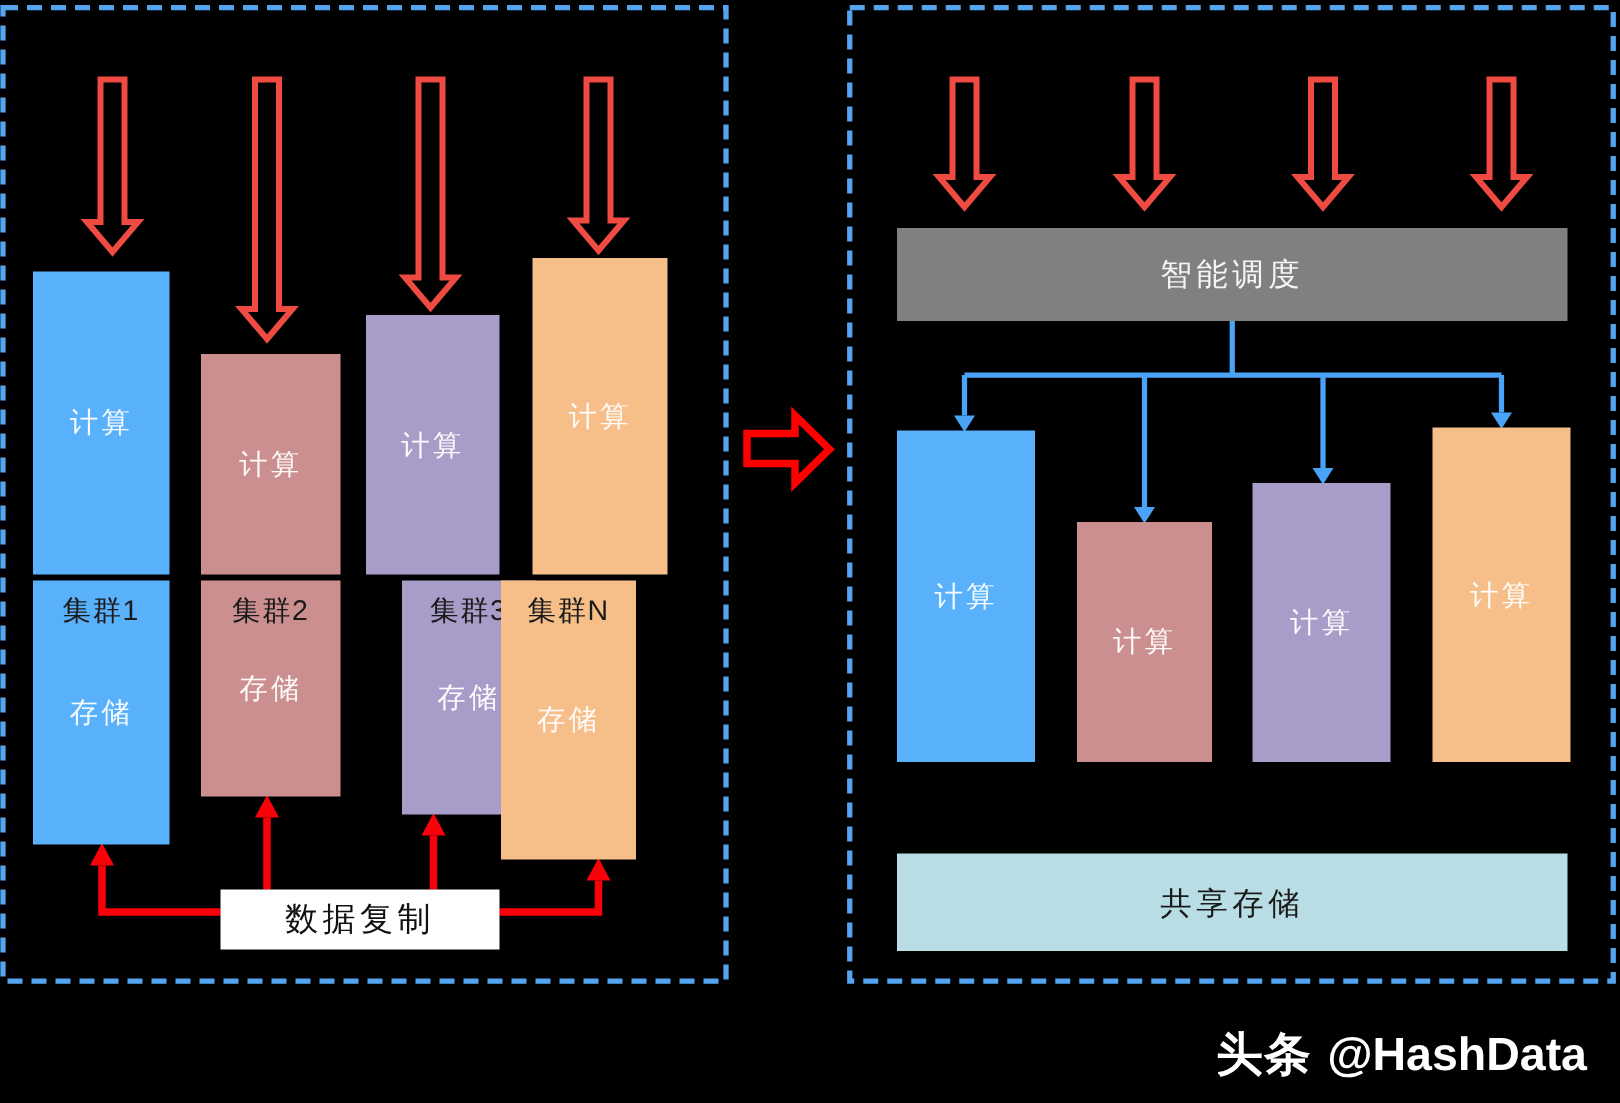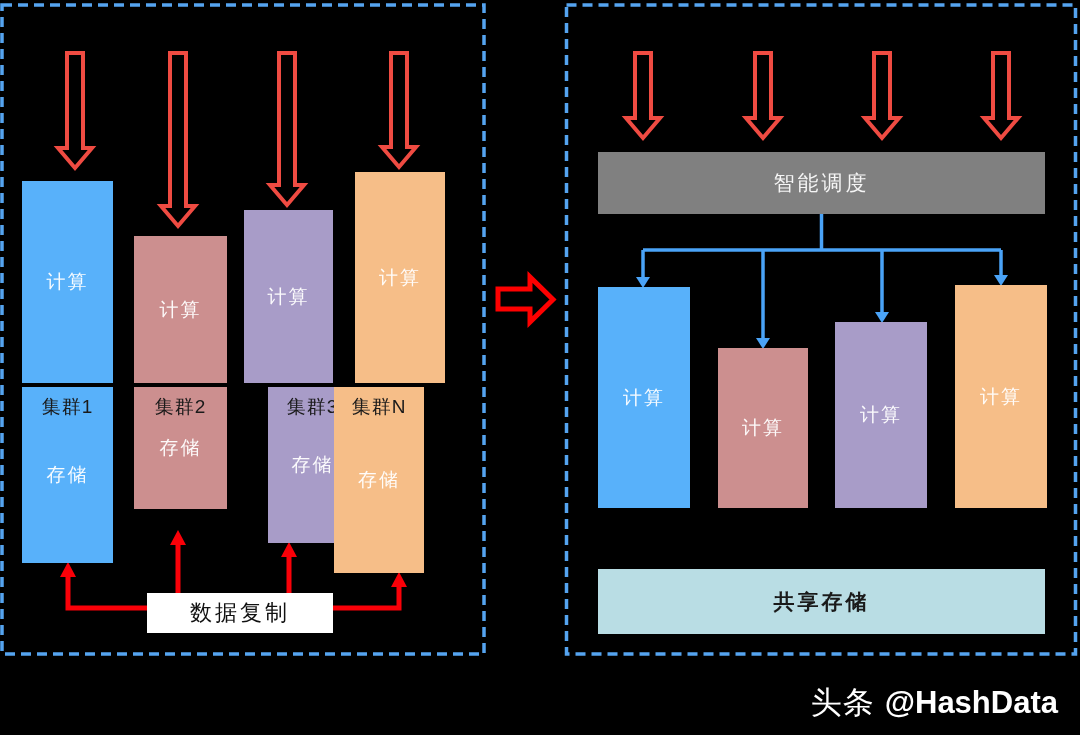--- a/index.html
+++ b/index.html
@@ -18,27 +18,27 @@
   .storage-label{
     position:absolute;top:50%;left:0;width:100%;transform:translateY(-50%);
     text-align:center;font-size:19px;color:rgba(255,255,255,0.95);letter-spacing:2px;
   }
   .c-blue{background:#58B1FA;}
   .c-pink{background:#CC8F8F;}
   .c-purple{background:#A89CC8;}
   .c-orange{background:#F6BE88;}
   #replication-box{background:#FFFFFF;font-size:22px;color:#111;font-weight:500;letter-spacing:3px;}
   #scheduler-box{background:#808080;font-size:21px;color:#F5F5F5;letter-spacing:3px;}
-  #shared-storage-bar{background:#B9DDE4;font-size:21px;color:#1a1a1a;letter-spacing:3px;font-weight:bold;}
+  #shared-storage-bar{background:#B9DDE4;font-size:21px;color:#1a1a1a;letter-spacing:3px;}
   #watermark{
     position:absolute;z-index:3;top:682px;right:22px;white-space:nowrap;
     color:#FFFFFF;font-size:31px;font-weight:700;
     text-shadow:0 0 2px #000,2px 2px 0 #000,-2px -2px 0 #000;
   }
-  #watermark .brand{font-weight:400;margin-right:10px;letter-spacing:1px;margin-left:41px;}
+  #watermark .brand{font-weight:700;margin-right:10px;letter-spacing:1px;margin-left:41px;}
 </style>
 </head>
 <body>
 
 <div id="canvas">
 
   <svg id="connector-layer" width="1080" height="735" viewBox="0 0 1080 735">
 
     <rect x="2" y="5" width="482" height="649" fill="none" stroke="#55A4F0" stroke-width="3.5" stroke-dasharray="10 6"></rect>
     <rect x="566.5" y="5" width="509" height="649" fill="none" stroke="#55A4F0" stroke-width="3.5" stroke-dasharray="10 6"></rect>
@@ -84,21 +84,21 @@
     <span class="compute-label">计算</span>
   </div>
   <div class="box storage-box c-blue" style="left:22px;top:387px;width:91px;height:176px;">
     <span class="cluster-name">集群1</span>
     <span class="storage-label">存储</span>
   </div>
 
   <div class="box c-pink" style="left:134px;top:236px;width:93px;height:147px;">
     <span class="compute-label">计算</span>
   </div>
-  <div class="box storage-box c-pink" style="left:134px;top:387px;width:93px;height:122px;">
+  <div class="box storage-box c-pink" style="left:134px;top:387px;width:93px;height:144px;">
     <span class="cluster-name">集群2</span>
     <span class="storage-label">存储</span>
   </div>
 
   <div class="box c-purple" style="left:244px;top:210px;width:89px;height:173px;">
     <span class="compute-label">计算</span>
   </div>
   <div class="box storage-box c-purple" style="left:244px;top:387px;width:89px;height:156px;margin-left:24px;">
     <span class="cluster-name">集群3</span>
     <span class="storage-label">存储</span>

